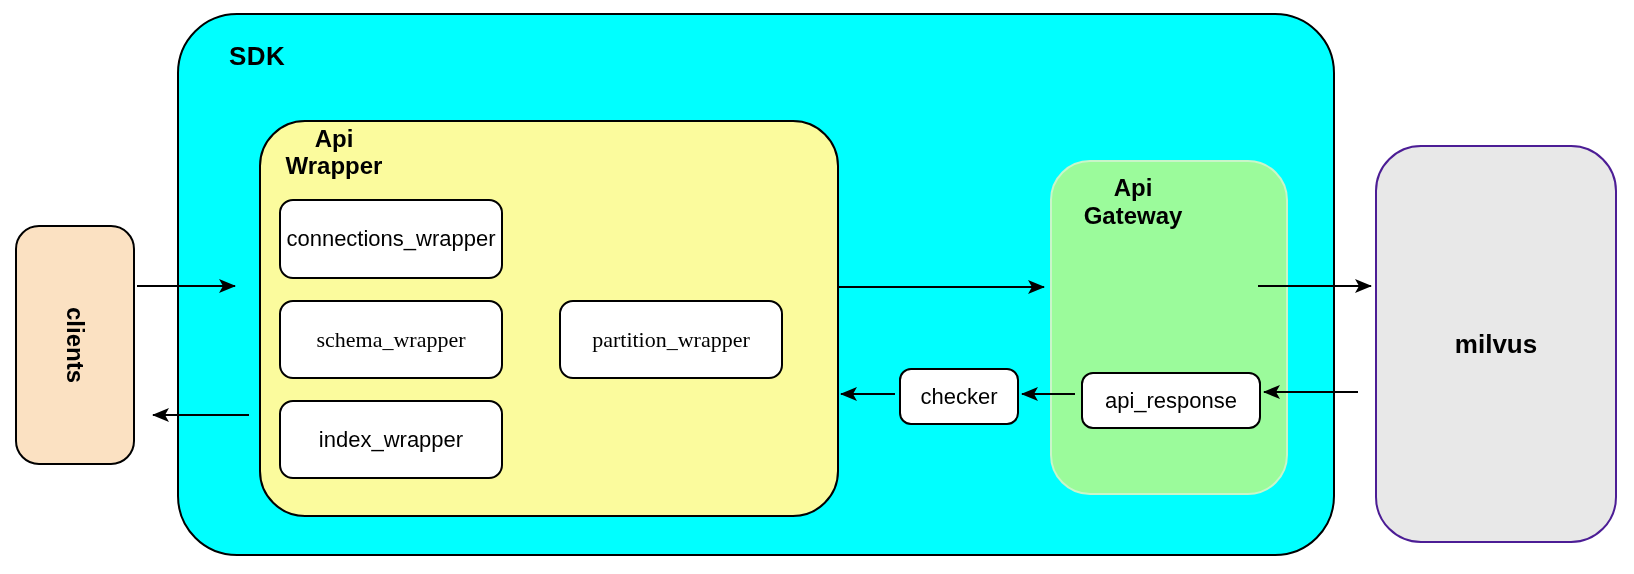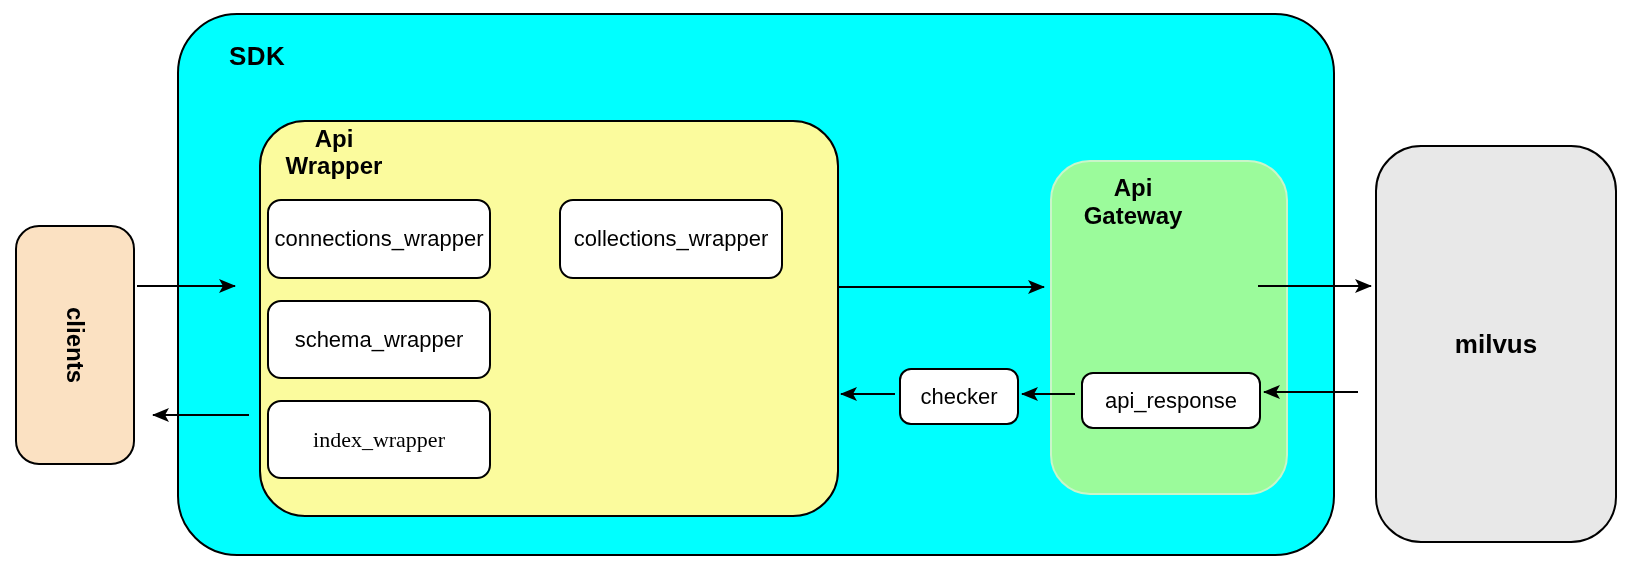--- a/index.html
+++ b/index.html
@@ -37,37 +37,37 @@
     left:15px;top:225px;width:120px;height:240px;
     background:#fbe1c2;border:2px solid #000;border-radius:24px;
   }
   .clients-label{
     position:absolute;left:50%;top:50%;
     transform:translate(-50%,-50%) rotate(90deg);
     font-size:24px;font-weight:bold;white-space:nowrap;
   }
   .milvus{
     left:1375px;top:145px;width:242px;height:398px;
-    background:#e8e8e8;border:2px solid #000000;border-radius:46px;
+    background:#e8e8e8;border:2px solid #4c1d95;border-radius:46px;
     display:flex;align-items:center;justify-content:center;
     font-size:26px;font-weight:bold;
   }
   
   .node{
     position:absolute;box-sizing:border-box;
     background:#ffffff;border:2px solid #000;border-radius:14px;
     display:flex;align-items:center;justify-content:center;
     font-size:22px;font-weight:400;
   }
   
-  .mod-c1{left:6px;width:224px;}
+  .mod-c1{left:18px;width:224px;}
   .mod-c2{left:298px;width:224px;}
   .mod-r1{top:77px;height:80px;}
-  .mod-r2{top:178px;height:79px;}
-  .mod-r3{top:278px;height:79px;font-family:Liberation Serif, serif;}
+  .mod-r2{top:178px;height:79px;font-family:Liberation Serif, serif;}
+  .mod-r3{top:278px;height:79px;}
   
   .api-request{left:29px;top:99px;width:180px;height:58px;border-radius:12px;}
   .api-response{left:29px;top:210px;width:180px;height:57px;border-radius:12px;}
   
   .checker{left:720px;top:353px;width:120px;height:57px;border-radius:12px;}
   
   .edges{position:absolute;left:0;top:0;width:1634px;height:574px;pointer-events:none;}
   .edges line{stroke:#000;stroke-width:2;}
 </style>
 </head>
@@ -81,22 +81,22 @@
 
   <div class="abs sdk">
     <div class="sdk-label">SDK</div>
 
     <div class="api-wrapper">
       <div class="api-wrapper-label">
         <div>Api</div>
         <div>Wrapper</div>
       </div>
       <div class="node mod-c1 mod-r1">connections_wrapper</div>
-      <div class="node mod-c2 mod-r1">collections_wrapper</div>
       <div class="node mod-c1 mod-r2">schema_wrapper</div>
+      <div class="node mod-c2 mod-r2">partition_wrapper</div>
       <div class="node mod-c1 mod-r3">index_wrapper</div>
     </div>
 
     <div class="node checker">checker</div>
 
     <div class="api-gateway">
       <div class="api-gateway-label">
         <div>Api</div>
         <div>Gateway</div>
       </div>

